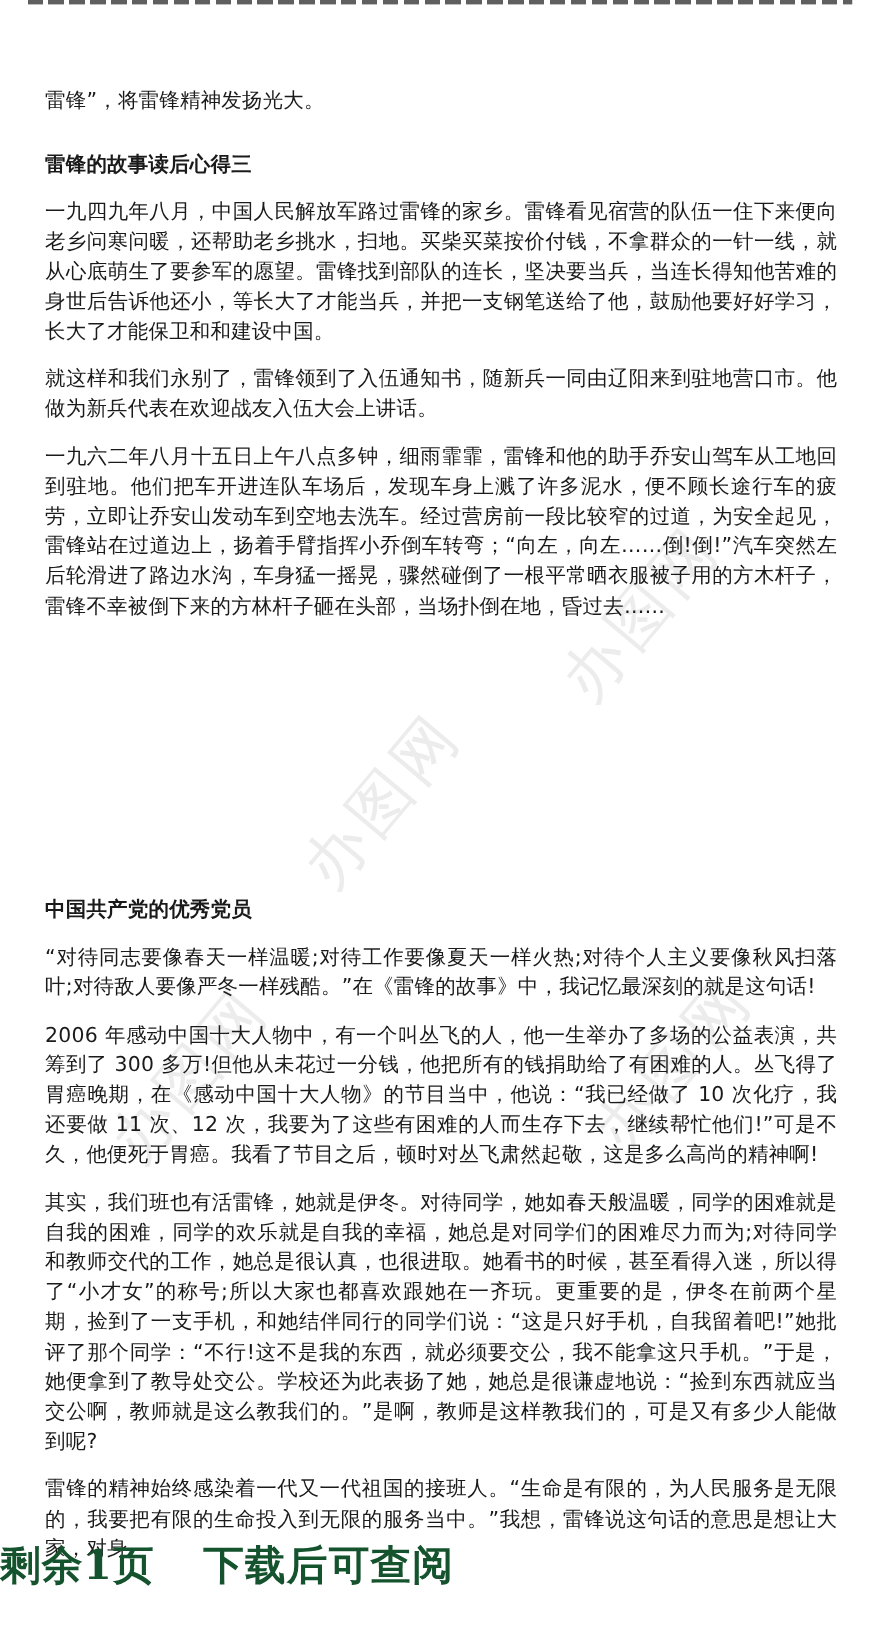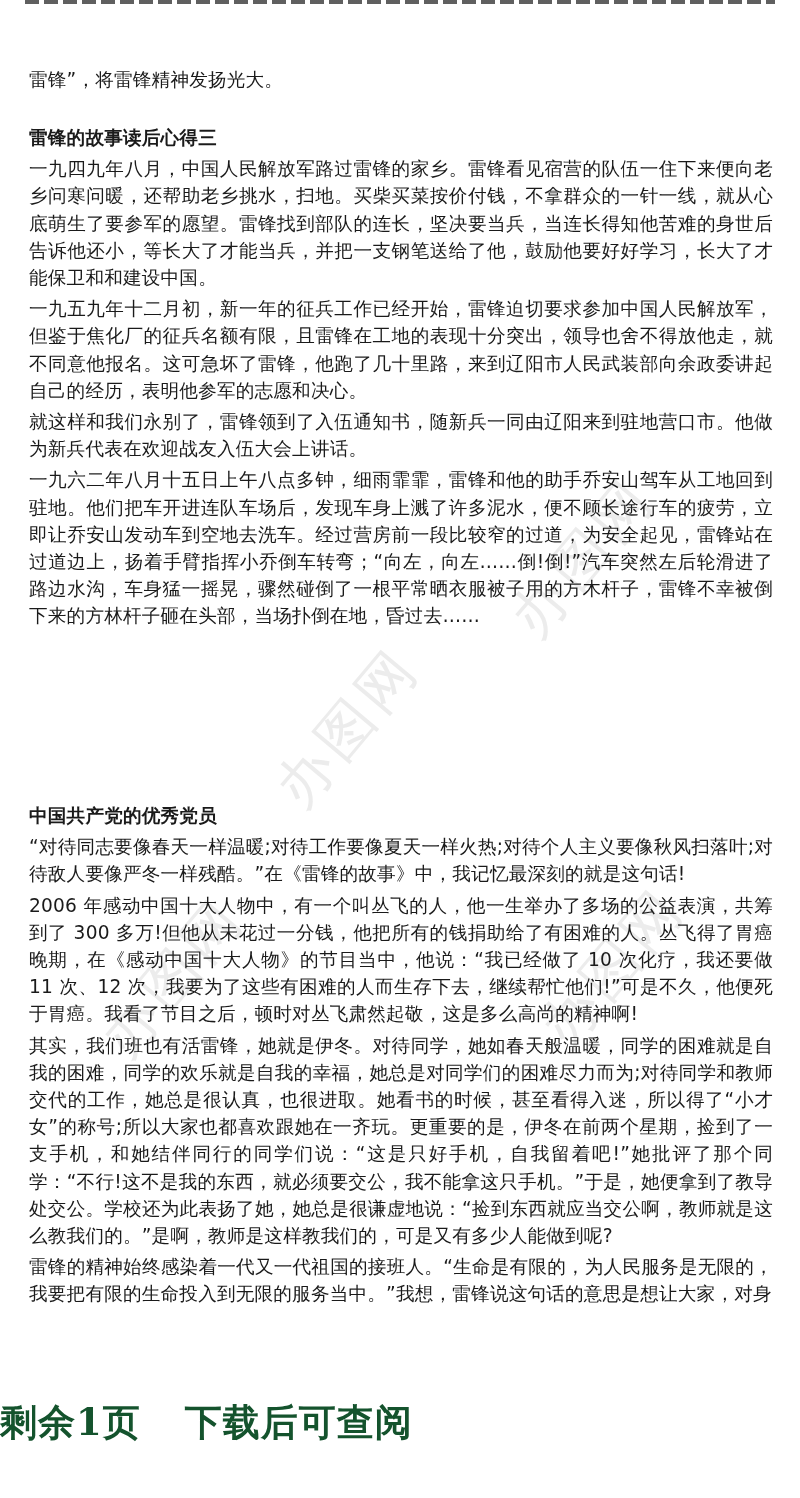--- a/index.html
+++ b/index.html
@@ -14,21 +14,21 @@
     }
     .clipped-line .ink {
       position: absolute; left: 0; right: 0; top: 12px; height: 6px;
       background: repeating-linear-gradient(90deg, #2a2a2a 0 14px, transparent 14px 19px);
       opacity: 0.75;
     }
     .doc {
       position: absolute; left: 25px; top: 0; width: 752px;
       font-size: 18.6px; line-height: 27.2px; letter-spacing: 0.2px;
     }
-    .doc p { margin: 4px; text-align: justify; text-align-last: left; }
+    .doc p { margin: 16px; text-align: justify; text-align-last: left; }
     .p-lead { position: absolute; top: 62px; left: 0; width: 752px; }
     .sec3 { position: absolute; top: 120px; left: 0; width: 752px; }
     .sec4 { position: absolute; top: 798px; left: 0; width: 752px; }
     .heading { font-weight: bold; }
     .watermark {
       position: absolute; color: #c9c9c9; opacity: 0.35; font-size: 56px;
       transform: rotate(-50deg); pointer-events: none; white-space: nowrap;
       font-family: "DejaVu Sans", sans-serif; letter-spacing: 6px;
     }
     .wm1 { left: 255px; top: 690px; }
@@ -54,21 +54,20 @@
 <div class="watermark wm2">办图网</div>
 <div class="watermark wm3">办图网</div>
 <div class="watermark wm4">办图网</div>
 
 <div class="doc">
   <p class="p-lead">雷锋”，将雷锋精神发扬光大。</p>
 
   <section class="sec3">
     <p class="heading">雷锋的故事读后心得三</p>
     <p>一九四九年八月，中国人民解放军路过雷锋的家乡。雷锋看见宿营的队伍一住下来便向老乡问寒问暖，还帮助老乡挑水，扫地。买柴买菜按价付钱，不拿群众的一针一线，就从心底萌生了要参军的愿望。雷锋找到部队的连长，坚决要当兵，当连长得知他苦难的身世后告诉他还小，等长大了才能当兵，并把一支钢笔送给了他，鼓励他要好好学习，长大了才能保卫和和建设中国。</p>
-    <p>一九五九年十二月初，新一年的征兵工作已经开始，雷锋迫切要求参加中国人民解放军，但鉴于焦化厂的征兵名额有限，且雷锋在工地的表现十分突出，领导也舍不得放他走，就不同意他报名。这可急坏了雷锋，他跑了几十里路，来到辽阳市人民武装部向余政委讲起自己的经历，表明他参军的志愿和决心。</p>
     <p>就这样和我们永别了，雷锋领到了入伍通知书，随新兵一同由辽阳来到驻地营口市。他做为新兵代表在欢迎战友入伍大会上讲话。</p>
     <p>一九六二年八月十五日上午八点多钟，细雨霏霏，雷锋和他的助手乔安山驾车从工地回到驻地。他们把车开进连队车场后，发现车身上溅了许多泥水，便不顾长途行车的疲劳，立即让乔安山发动车到空地去洗车。经过营房前一段比较窄的过道，为安全起见，雷锋站在过道边上，扬着手臂指挥小乔倒车转弯；“向左，向左……倒!倒!”汽车突然左后轮滑进了路边水沟，车身猛一摇晃，骤然碰倒了一根平常晒衣服被子用的方木杆子，雷锋不幸被倒下来的方林杆子砸在头部，当场扑倒在地，昏过去……</p>
   </section>
 
   <section class="sec4">
     <p class="heading">中国共产党的优秀党员</p>
     <p>“对待同志要像春天一样温暖;对待工作要像夏天一样火热;对待个人主义要像秋风扫落叶;对待敌人要像严冬一样残酷。”在《雷锋的故事》中，我记忆最深刻的就是这句话!</p>
     <p>2006 年感动中国十大人物中，有一个叫丛飞的人，他一生举办了多场的公益表演，共筹到了 300 多万!但他从未花过一分钱，他把所有的钱捐助给了有困难的人。丛飞得了胃癌晚期，在《感动中国十大人物》的节目当中，他说：“我已经做了 10 次化疗，我还要做 11 次、12 次，我要为了这些有困难的人而生存下去，继续帮忙他们!”可是不久，他便死于胃癌。我看了节目之后，顿时对丛飞肃然起敬，这是多么高尚的精神啊!</p>
     <p>其实，我们班也有活雷锋，她就是伊冬。对待同学，她如春天般温暖，同学的困难就是自我的困难，同学的欢乐就是自我的幸福，她总是对同学们的困难尽力而为;对待同学和教师交代的工作，她总是很认真，也很进取。她看书的时候，甚至看得入迷，所以得了“小才女”的称号;所以大家也都喜欢跟她在一齐玩。更重要的是，伊冬在前两个星期，捡到了一支手机，和她结伴同行的同学们说：“这是只好手机，自我留着吧!”她批评了那个同学：“不行!这不是我的东西，就必须要交公，我不能拿这只手机。”于是，她便拿到了教导处交公。学校还为此表扬了她，她总是很谦虚地说：“捡到东西就应当交公啊，教师就是这么教我们的。”是啊，教师是这样教我们的，可是又有多少人能做到呢?</p>
     <p>雷锋的精神始终感染着一代又一代祖国的接班人。“生命是有限的，为人民服务是无限的，我要把有限的生命投入到无限的服务当中。”我想，雷锋说这句话的意思是想让大家，对身</p>

